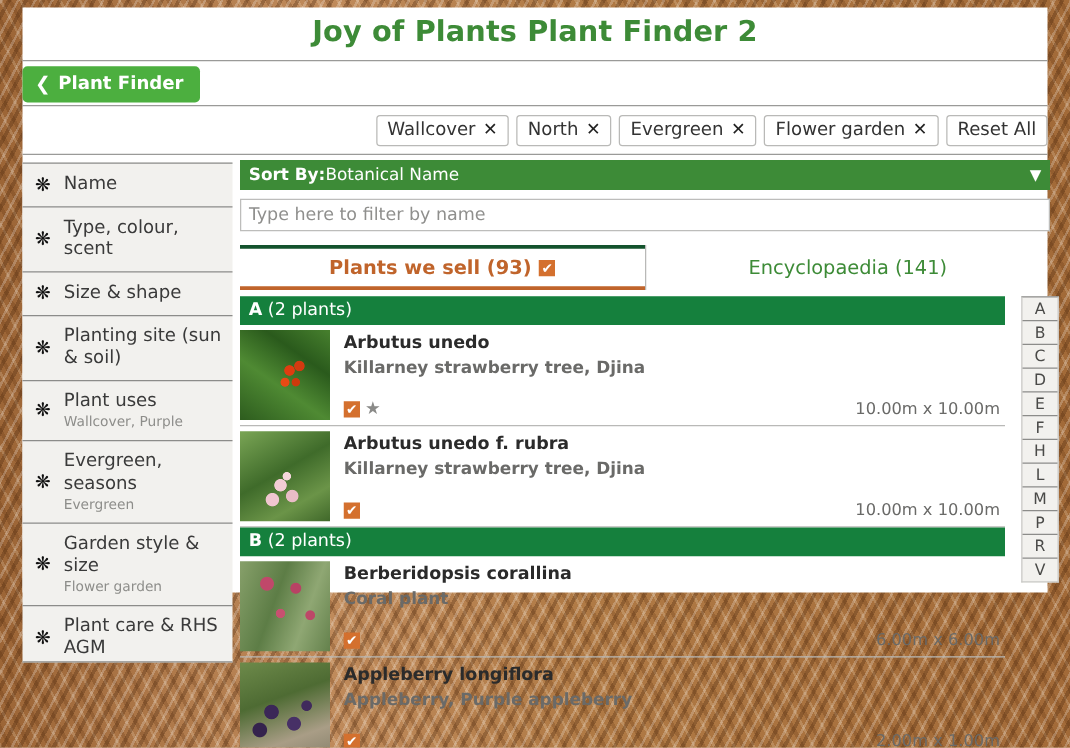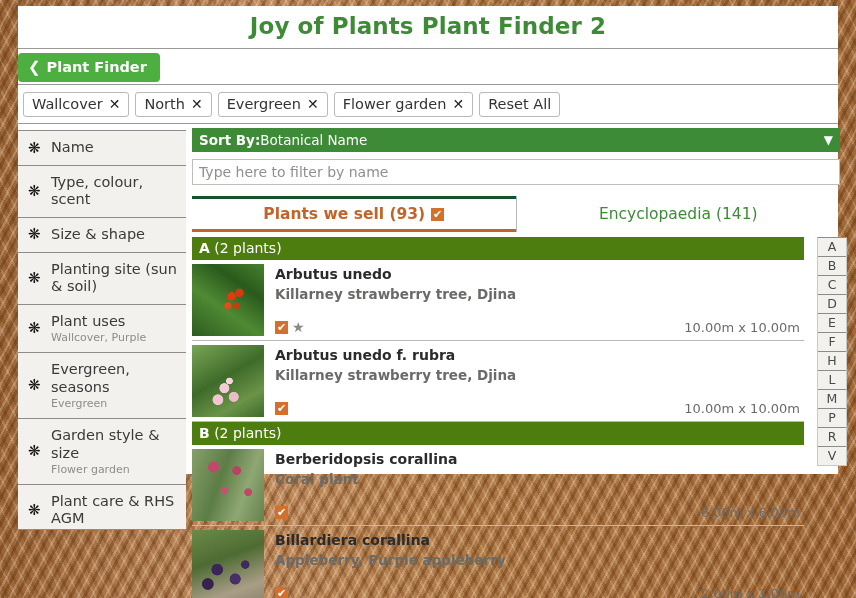--- a/index.html
+++ b/index.html
@@ -61,20 +61,21 @@
     font-weight: bold;
     line-height: 36px;
   }
 
   
   .chips {
     display: flex;
     gap: 6px;
     padding: 7px 0 6px 5px;
     border-bottom: 1px solid #9a9a98;
+    justify-content: flex-end;
   }
   .chip {
     border: 1px solid #b9b9b7;
     border-radius: 3px;
     background: #fff;
     color: #333;
     font-size: 14.5px;
     padding: 3px 8px 4px 8px;
     display: flex; align-items: center; gap: 6px;
     cursor: pointer;
@@ -168,21 +169,21 @@
     color: #fff;
     font-size: 11px;
     line-height: 13px;
     text-align: center;
     display: inline-block;
   }
 
   
   .list { width: 612px; margin-top: 5px; }
   .group-hdr {
-    background: #4d7c0f;
+    background: #15803d;
     color: #fff;
     font-size: 14px;
     padding: 3px 20px 4px 7px;
   }
   .group-hdr b { font-weight: bold; }
   .group-hdr span { font-weight: normal; }
 
   .row {
     display: flex;
     border-bottom: 1px solid #b9b9b7;
@@ -403,21 +404,21 @@
         </div>
 
         <div class="row">
           <div class="thumb" style="background:
                  radial-gradient(circle at 35% 55%, #3b2757 0 9%, rgba(0,0,0,0) 10%),
                  radial-gradient(circle at 60% 68%, #473066 0 8%, rgba(0,0,0,0) 9%),
                  radial-gradient(circle at 22% 75%, #34234d 0 7%, rgba(0,0,0,0) 8%),
                  radial-gradient(circle at 74% 48%, #402a5c 0 6%, rgba(0,0,0,0) 7%),
                  linear-gradient(160deg, #6d8a4a, #4e6b33 40%, #a99d86 78%, #8d8670);"></div>
           <div class="rowbody">
-            <div class="bot-name">Billardiera corallina</div>
+            <div class="bot-name">Appleberry longiflora</div>
             <div class="com-name">Appleberry, Purple appleberry</div>
             <div class="rowfoot">
               <span class="chk">✔</span>
               <span class="dims">2.00m x 1.00m</span>
             </div>
           </div>
         </div>
 
       </div>
 

